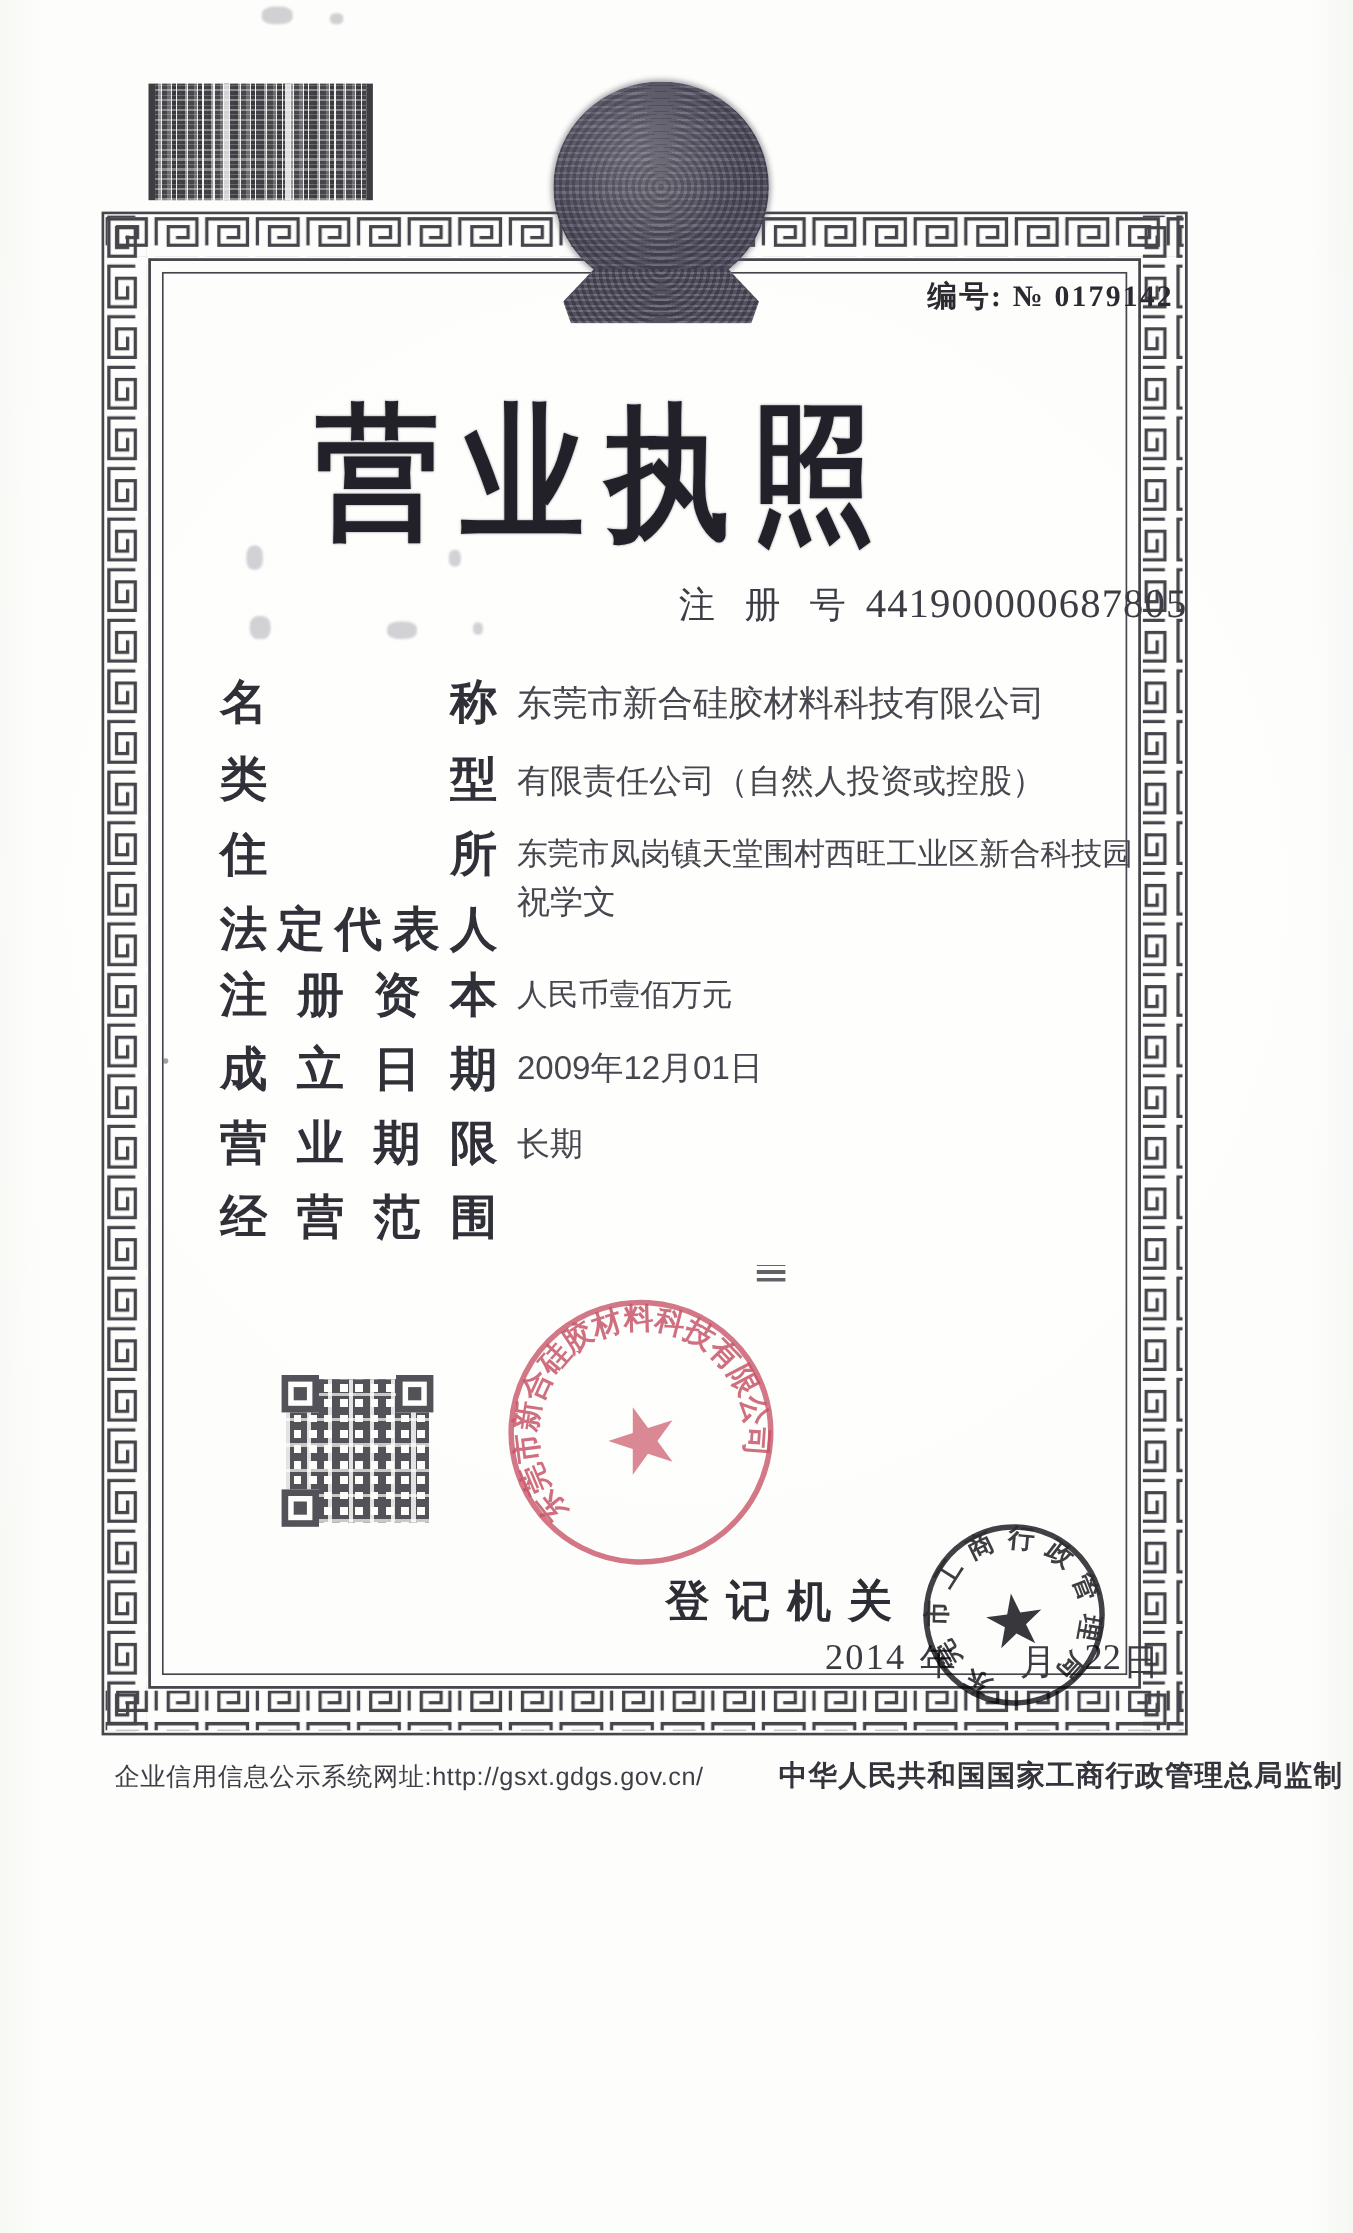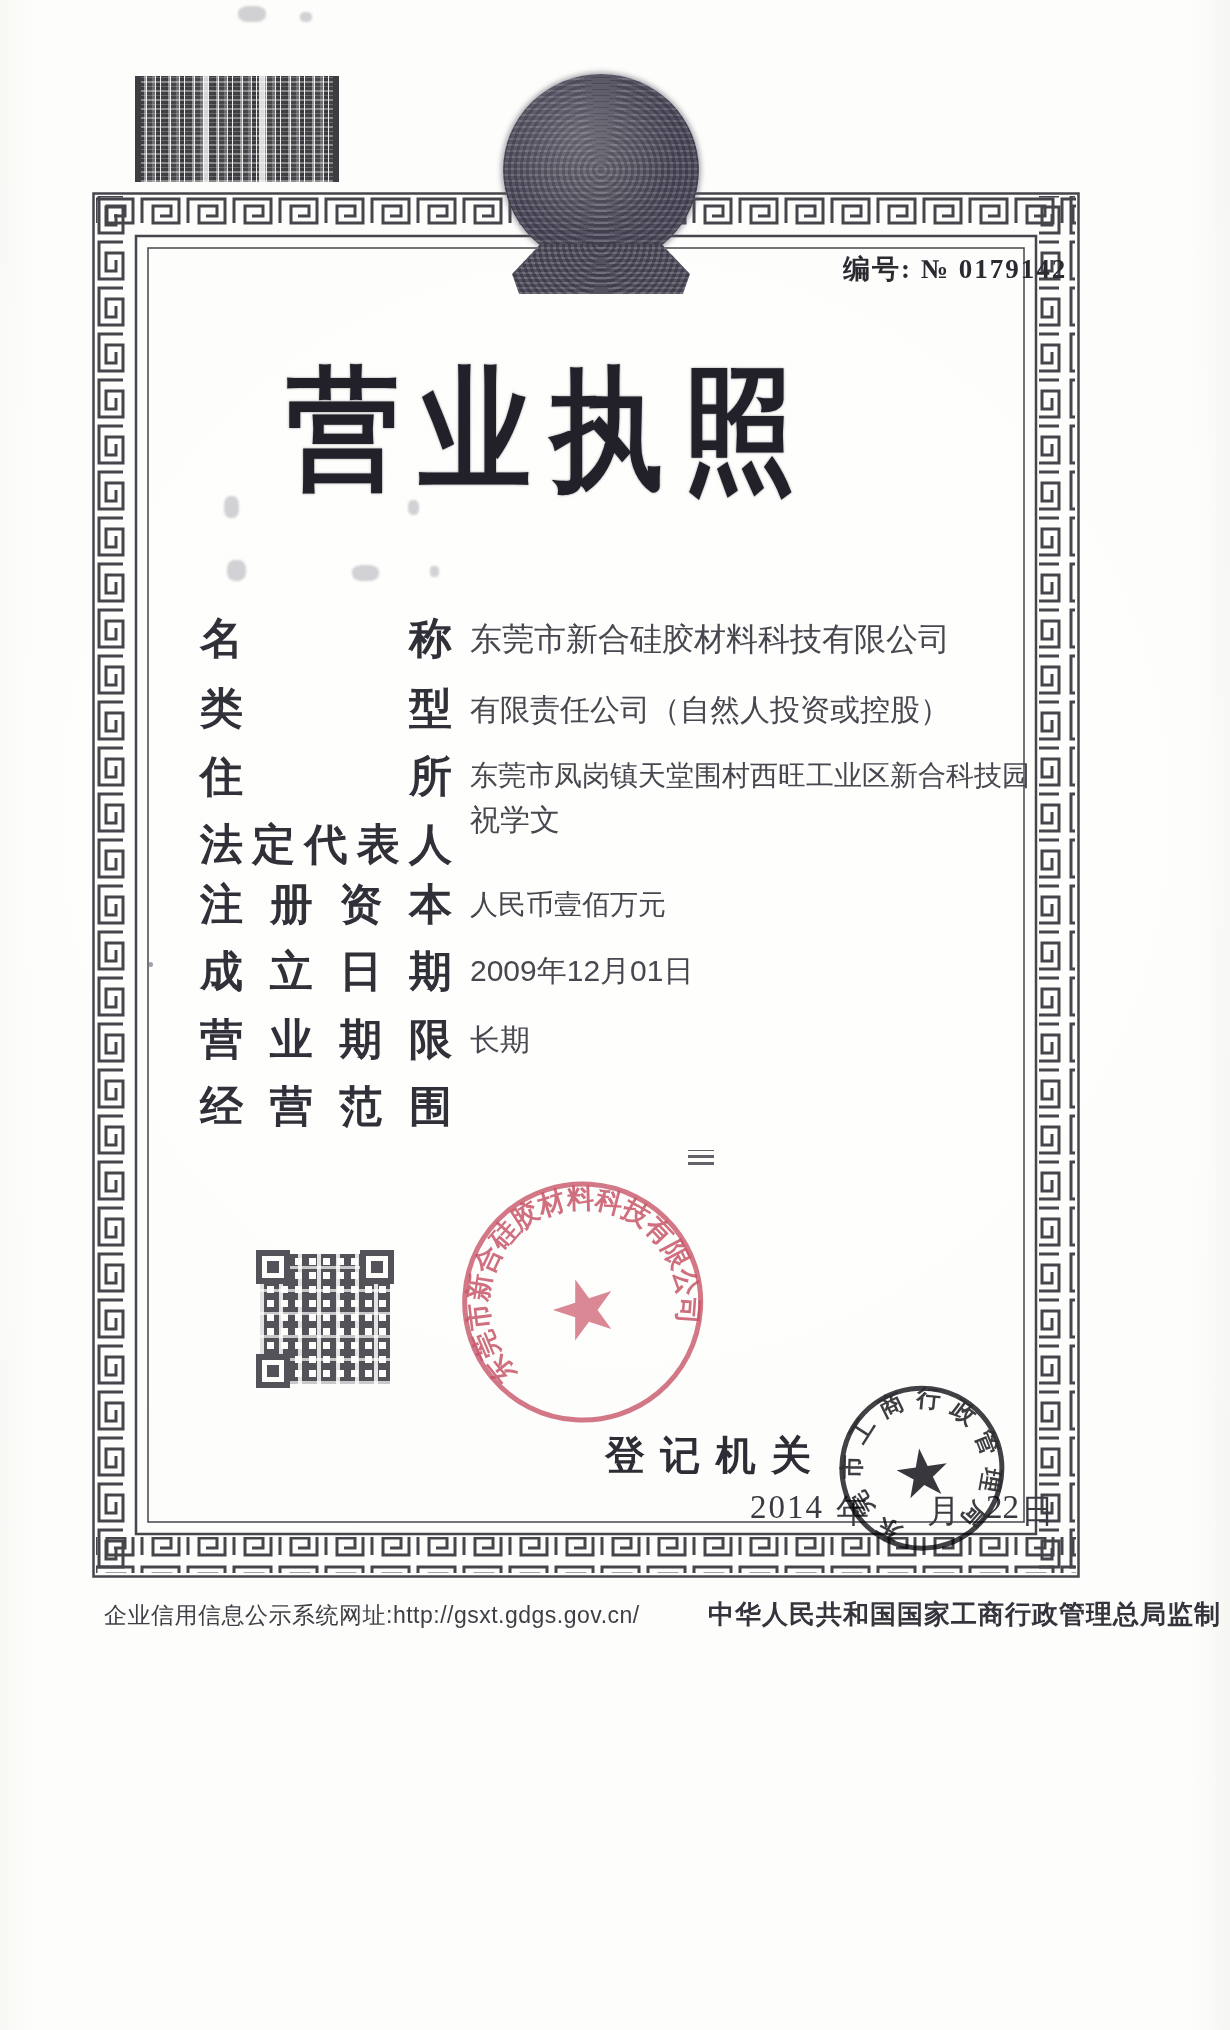--- a/index.html
+++ b/index.html
@@ -132,20 +132,24 @@
   <div class="emblem"></div>
   <div class="emblem-base"></div>
 
   <div class="serial">
     <span>编号:</span>
     <span>№ 0179142</span>
   </div>
 
   <div class="title">营业执照</div>
 
+  <div class="regno-row">
+    <span class="regno-label">注册号</span>
+    <span class="regno-num">441900000687805</span>
+  </div>
 
   <div class="field-label" style="top:610px">名称</div>
   <div class="field-value" style="top:618px;font-size:32px">东莞市新合硅胶材料科技有限公司</div>
 
   <div class="field-label" style="top:680px">类型</div>
   <div class="field-value" style="top:690px">有限责任公司（自然人投资或控股）</div>
 
   <div class="field-label" style="top:748px">住所</div>
   <div class="field-value" style="top:757px;font-size:28px">东莞市凤岗镇天堂围村西旺工业区新合科技园</div>
 

